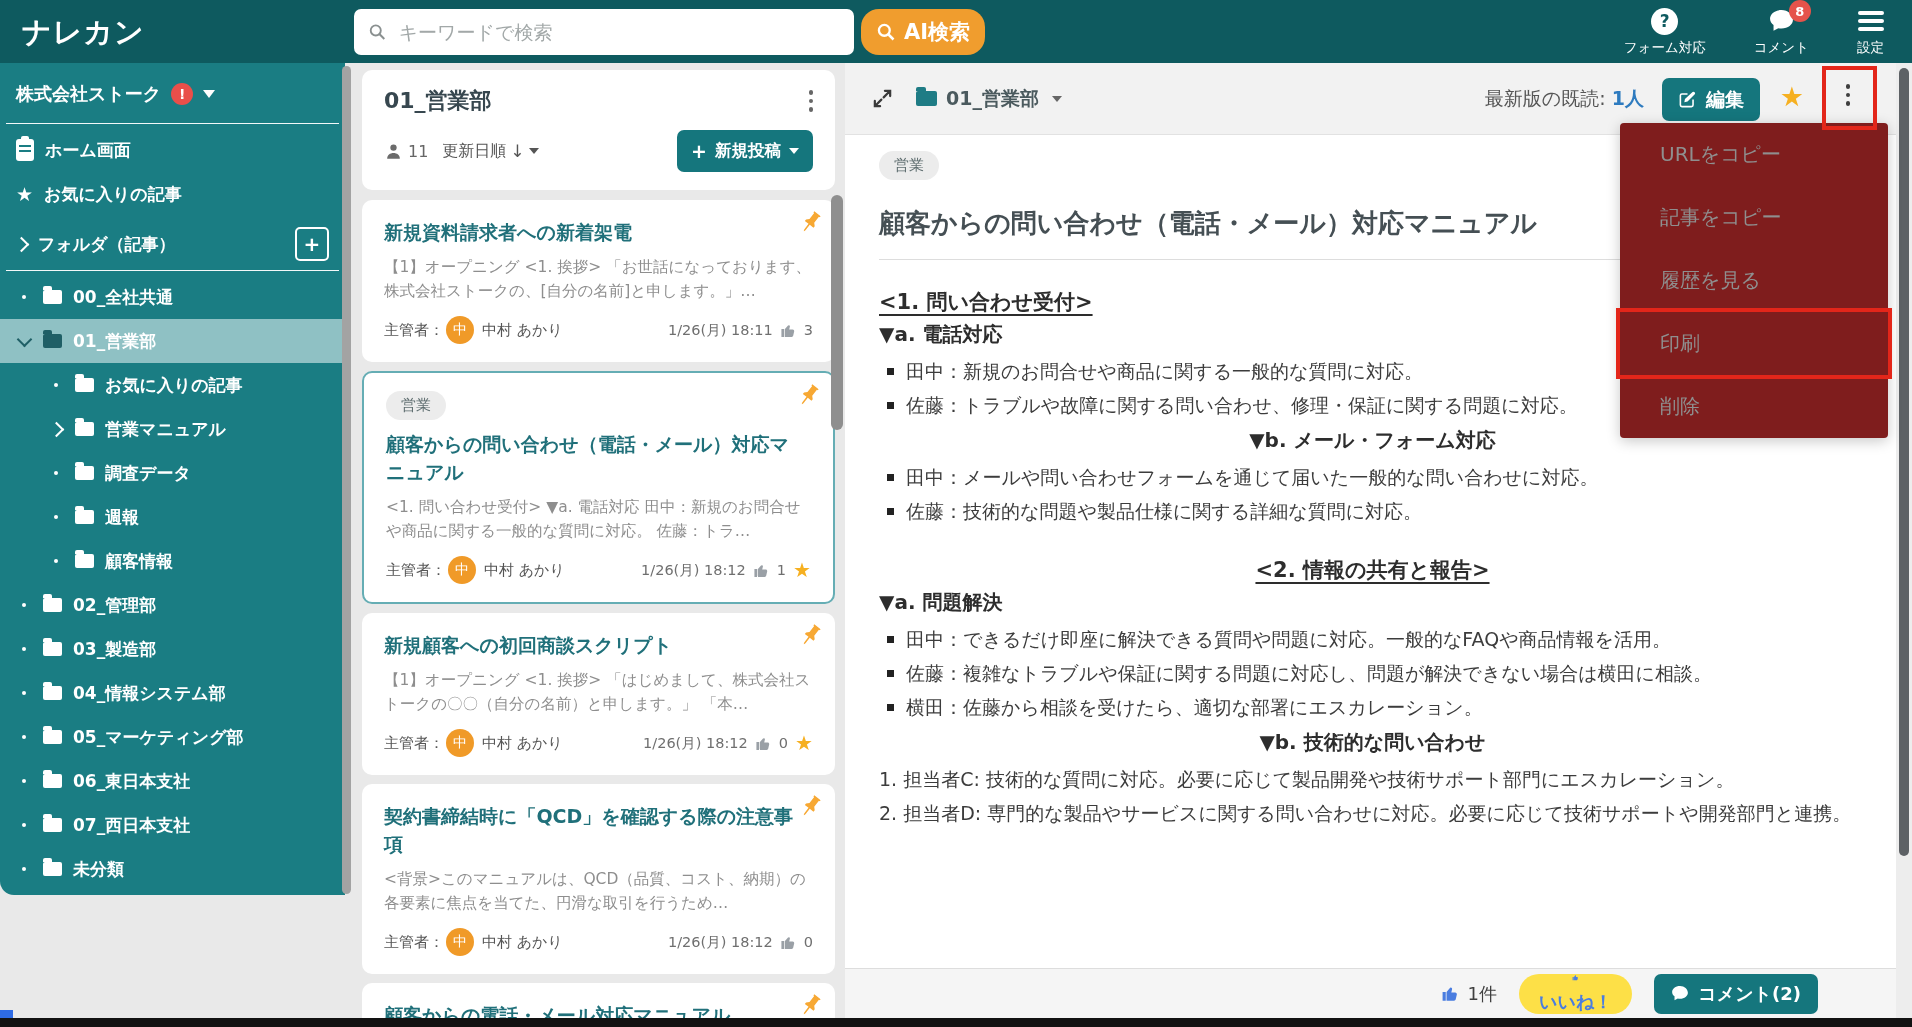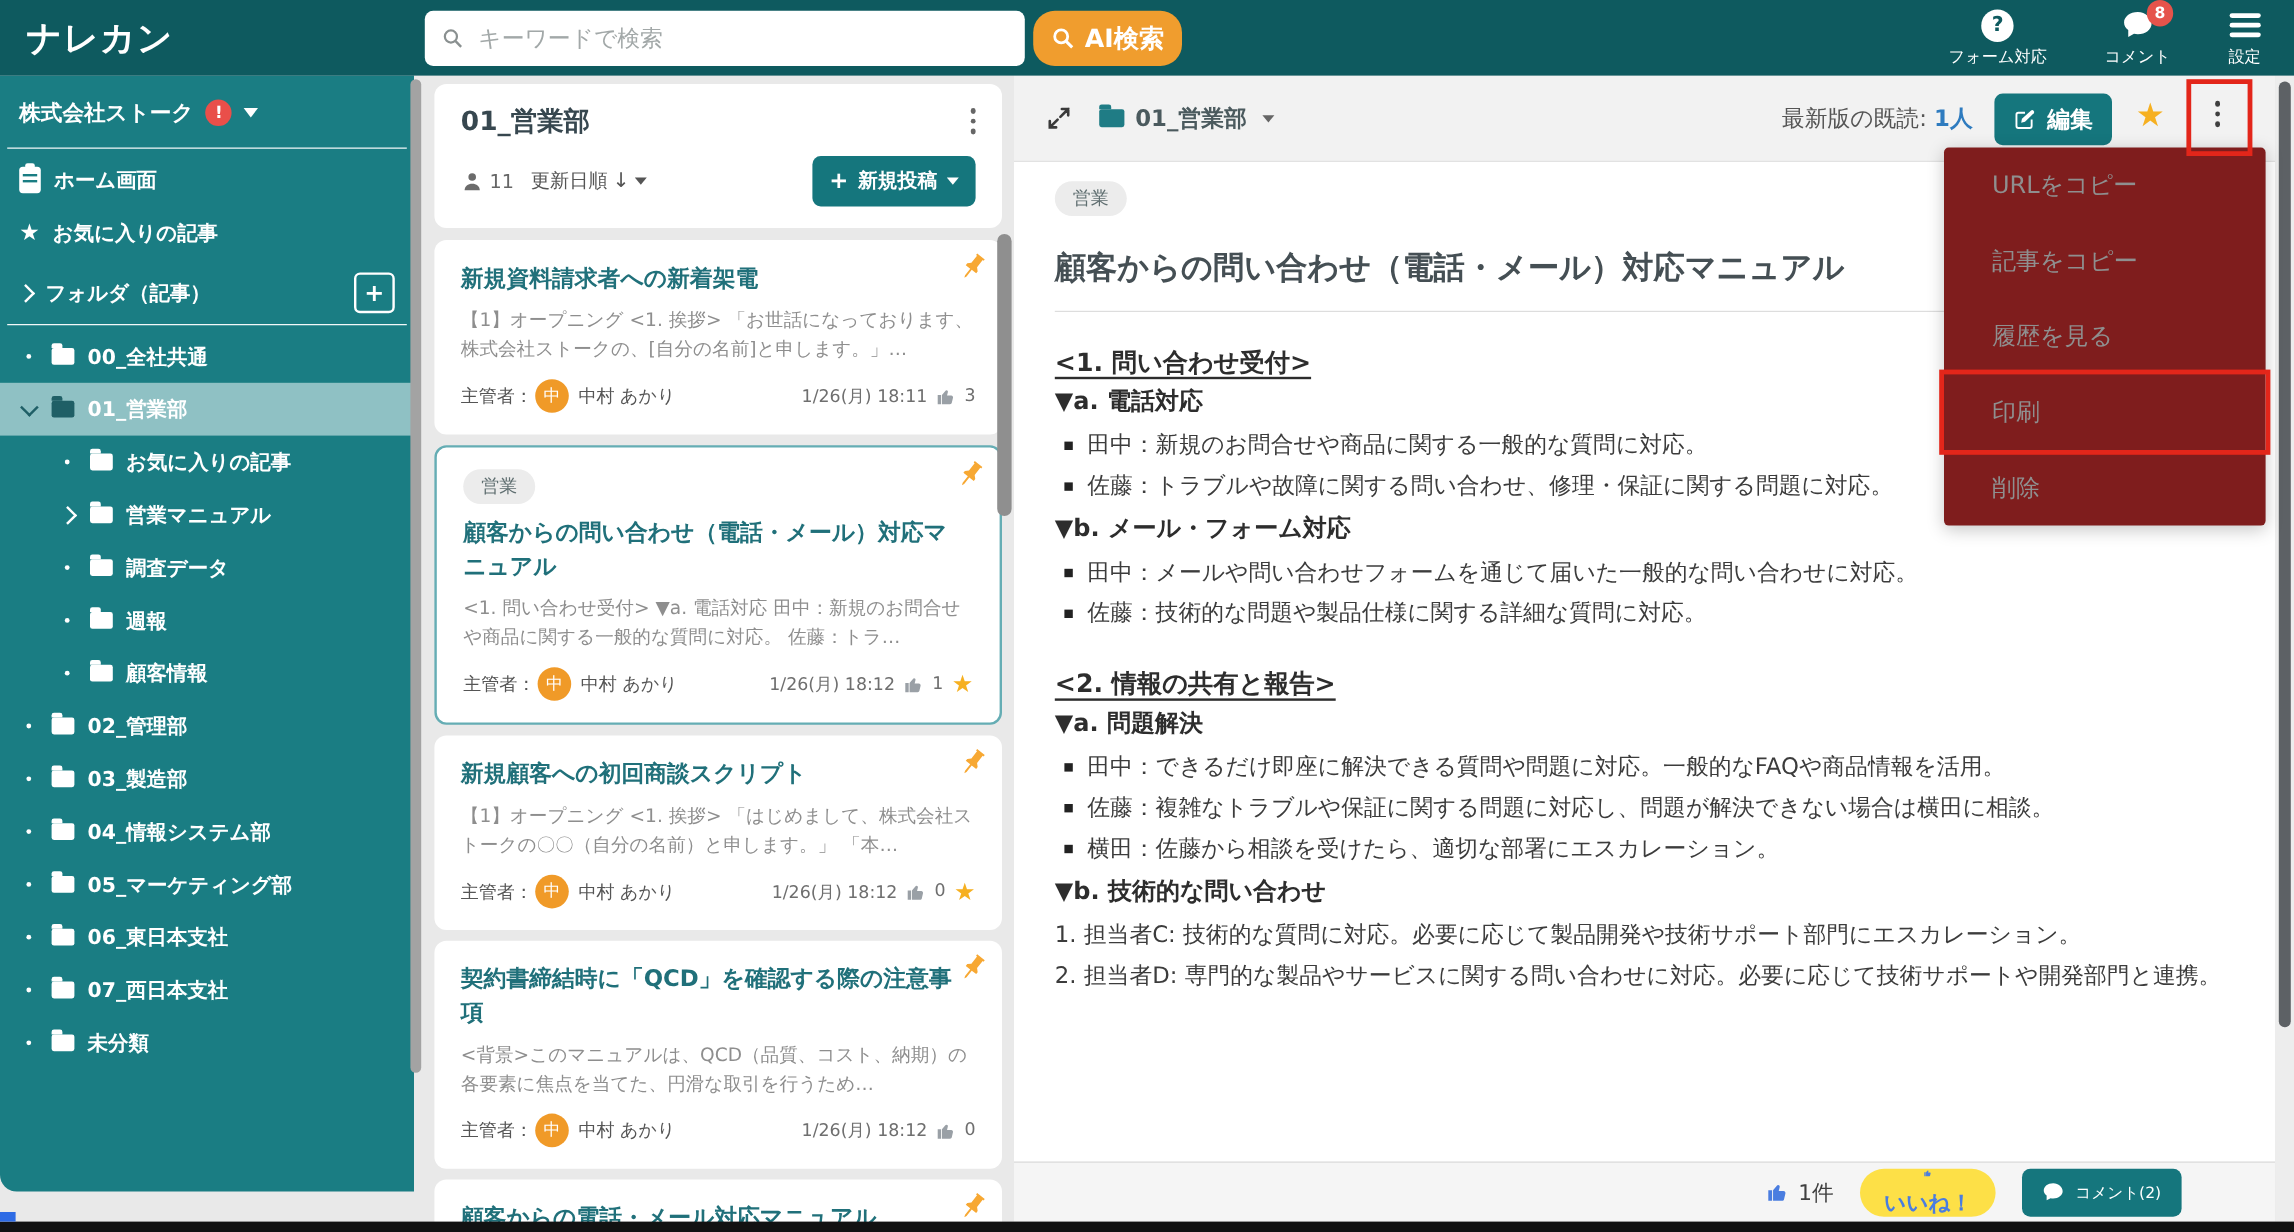--- a/index.html
+++ b/index.html
@@ -19,21 +19,21 @@
   .top-actions{position:absolute;right:28px;top:7px;display:flex;gap:48px;}
   .taction{display:flex;flex-direction:column;align-items:center;gap:4px;color:#fff;font-size:13.5px;cursor:pointer;}
   .ticon{height:28px;display:flex;align-items:center;justify-content:center;position:relative;}
   .qcircle{width:27px;height:27px;border-radius:50%;background:#fff;color:#0e5a5f;font-weight:800;font-size:17px;
            display:flex;align-items:center;justify-content:center;}
   .badge{position:absolute;top:-7px;right:-16px;width:22px;height:22px;border-radius:50%;background:#e5534b;
          color:#fff;font-size:13px;font-weight:700;display:flex;align-items:center;justify-content:center;}
   .hamb{display:flex;flex-direction:column;gap:4.5px;}
   .hamb span{width:26px;height:3.5px;background:#fff;border-radius:2px;}
   
-  .sidebar{position:absolute;left:0;top:63px;width:345px;height:930px;background:#1a7d83;z-index:10;
+  .sidebar{position:absolute;left:0;top:63px;width:345px;height:832px;background:#1a7d83;z-index:10;
            border-bottom-left-radius:14px;}
   .company{height:50px;display:flex;align-items:center;padding:0 16px;gap:10px;margin-top:6px;color:#fff;cursor:pointer;}
   .company .cname{font-size:18px;font-weight:700;}
   .alert{width:22px;height:22px;border-radius:50%;background:#e94f4a;color:#fff;font-weight:800;font-size:14px;
          display:flex;align-items:center;justify-content:center;}
   .tridown{width:0;height:0;border-left:6px solid transparent;border-right:6px solid transparent;border-top:8px solid #fff;}
   .sdiv{border-top:1.5px solid rgba(255,255,255,.95);margin:4px 6px;}
   .srow{display:flex;align-items:center;height:44px;padding:0 16px;color:#fff;font-size:17px;font-weight:600;
         gap:11px;cursor:pointer;box-sizing:border-box;}
   .srow .lbl{white-space:nowrap;}
@@ -101,33 +101,33 @@
   .head-star{position:absolute;right:92px;top:20px;color:#f6b021;font-size:27px;cursor:pointer;line-height:1;}
   .head-kebab{position:absolute;right:46px;top:21px;}
   .head-kebab i{background:#3f3f3f;}
   .art-body{position:absolute;left:845px;top:135px;width:1051px;height:833px;background:#fff;z-index:4;
             padding:16px 30px 0 34px;box-sizing:border-box;overflow:hidden;}
   .art-title{margin-top:16px;font-size:26px;color:#454f54;font-weight:600;}
   .art-div{border-bottom:1px solid #ddd;margin-top:18px;}
   .hu{margin-top:28px;font-size:21px;font-weight:800;color:#2d2d2d;}
   .hu span{text-decoration:underline;text-underline-offset:5px;}
   .h2{margin-top:5px;font-size:20px;font-weight:800;color:#2d2d2d;}
-  .gap{}
+  .gap{text-align:center;}
   ul.bl{list-style:none;margin:6px 0 0;padding:0;}
   ul.bl li{position:relative;padding-left:27px;font-size:19px;color:#3c3c3c;line-height:34px;}
   ul.bl li:before{content:"";position:absolute;left:8px;top:14px;width:7px;height:7px;background:#222;}
   .ol{margin-top:6px;}
   .oli{padding-left:27px;text-indent:-27px;font-size:19px;color:#3c3c3c;line-height:34px;}
   .art-foot{position:absolute;left:845px;top:968px;width:1051px;height:50px;background:#f5f5f5;border-top:1px solid #ddd;
             display:flex;align-items:center;justify-content:flex-end;gap:22px;padding-right:78px;box-sizing:border-box;z-index:6;}
   .likecount{display:flex;align-items:center;gap:8px;font-size:18px;color:#3f3f3f;}
   .likepill{display:flex;align-items:center;gap:9px;background:#fde047;border:none;border-radius:21px;height:40px;
             padding:0 20px;color:#4a7de0;font-size:18px;font-weight:600;font-family:inherit;cursor:pointer;flex-direction:column;}
   .cmtbtn{display:flex;align-items:center;gap:9px;background:#15767d;border:none;border-radius:7px;height:40px;
-          padding:0 17px;color:#fff;font-size:13px;font-weight:400;font-family:inherit;cursor:pointer;}
+          padding:0 17px;color:#fff;font-size:18px;font-weight:700;font-family:inherit;cursor:pointer;}
   
   .menu{position:absolute;left:1620px;top:123px;width:268px;background:#7f1d1d;border-radius:4px;z-index:40;
         box-shadow:0 3px 14px rgba(0,0,0,.22);}
   .menu-item{height:63px;display:flex;align-items:center;padding-left:40px;font-size:20px;color:#8f8f8f;cursor:pointer;}
   .menu-item.annot{outline:4px solid #e3261a;}
   .annot-kebab{position:absolute;left:1822px;top:66px;width:55px;height:64px;border:4px solid #e3261a;
                box-sizing:border-box;z-index:45;pointer-events:none;}
   
   .page-track{position:absolute;left:1896px;top:63px;width:16px;height:964px;background:#ededed;z-index:6;}
   .page-thumb{position:absolute;left:1899px;top:68px;width:10px;height:788px;background:#5d6165;border-radius:5px;z-index:7;}

